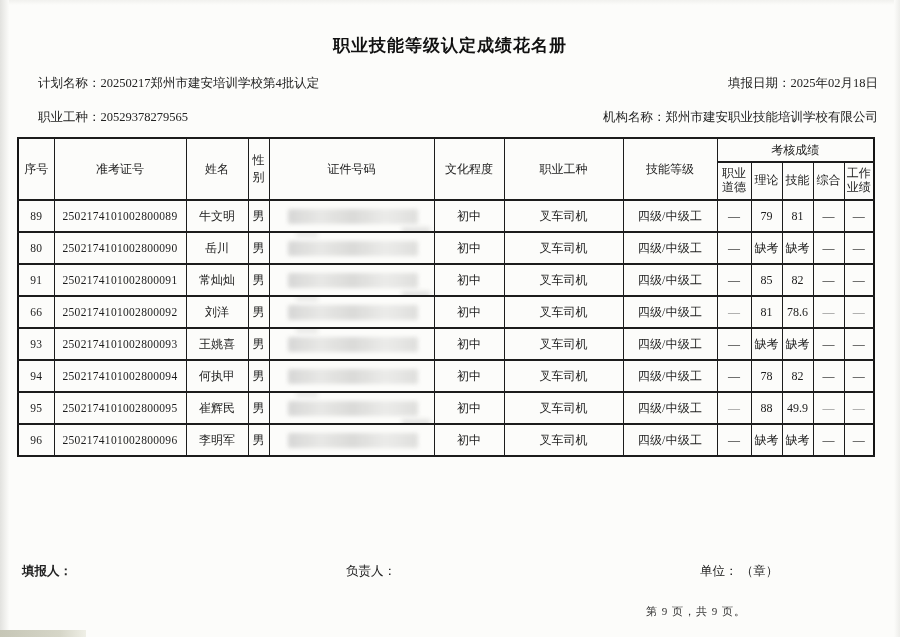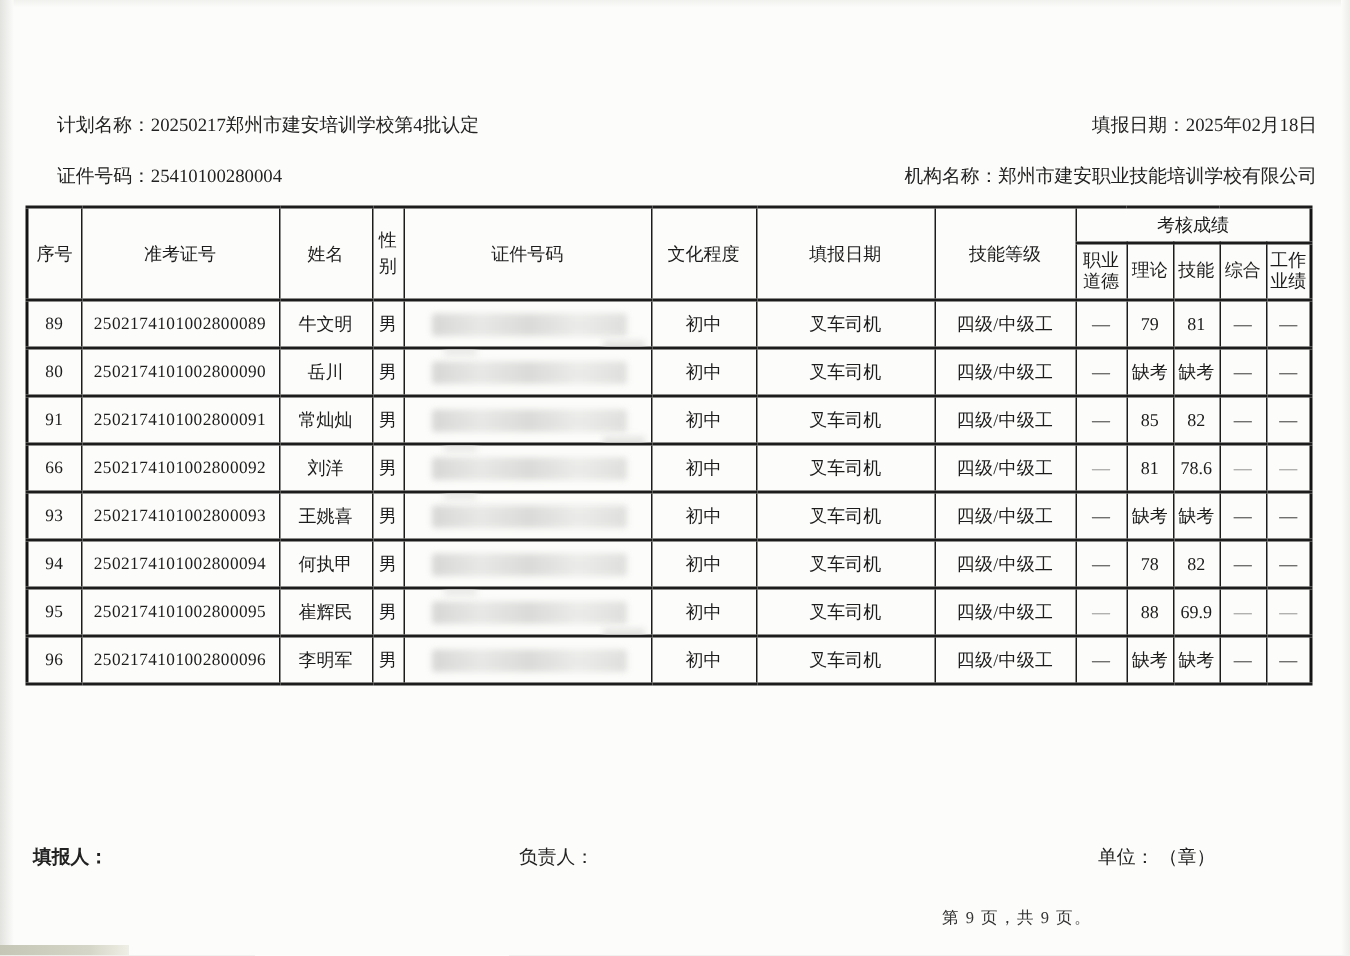--- a/index.html
+++ b/index.html
@@ -51,40 +51,41 @@
     background:linear-gradient(90deg,#d3d3d2,#e6e6e4 25%,#d7d7d5 50%,#eaeae8 75%,#dcdcda);
     filter:blur(2px);opacity:.9;
   }
   .redact-pre{position:absolute;left:26px;top:-7px;width:22px;height:12px;
     background:#ececea;filter:blur(2px);}
   .redact-tail{position:absolute;right:4px;bottom:-7px;width:28px;height:11px;
     background:#e4e4e2;filter:blur(2px);}
   .footer-line{position:absolute;top:563px;left:0;width:100%;font-size:12.5px;color:#222;}
   .footer-filler{position:absolute;left:22px;top:0;font-weight:bold;}
   .footer-manager{position:absolute;left:346px;top:0;}
-  .footer-unit{position:absolute;left:732px;top:0;}
-  .page-note{position:absolute;left:628px;top:604px;font-size:11px;
+  .footer-unit{position:absolute;left:700px;top:0;}
+  .page-note{position:absolute;left:646px;top:604px;font-size:11px;
     letter-spacing:1px;color:#333;}
 </style>
 </head>
 <body>
 
 <div class="page">
   <div class="edge-top"></div>
   <div class="edge-left"></div>
   <div class="edge-right"></div>
 
+  <div class="title">职业技能等级认定成绩花名册</div>
 
   <div class="meta-row meta-row-1">
     <div class="meta-left"><span>计划名称：</span><span>20250217郑州市建安培训学校第4批认定</span></div>
     <div class="meta-right"><span>填报日期：</span><span>2025年02月18日</span></div>
   </div>
 
   <div class="meta-row meta-row-2">
-    <div class="meta-left"><span>证件号码：</span><span>25410100280004</span></div>
+    <div class="meta-left"><span>职业工种：</span><span>20529378279565</span></div>
     <div class="meta-right"><span>机构名称：</span><span>郑州市建安职业技能培训学校有限公司</span></div>
   </div>
 
   <table class="roster">
     <colgroup>
       <col style="width:36px">
         <col style="width:132px">
         <col style="width:62px">
       <col style="width:21px">
         <col style="width:165px">
@@ -98,21 +99,21 @@
       <col style="width:30px">
     </colgroup>
     <thead>
       <tr class="h1">
         <th rowspan="2">序号</th>
         <th rowspan="2">准考证号</th>
         <th rowspan="2">姓名</th>
         <th rowspan="2">性别</th>
         <th rowspan="2">证件号码</th>
         <th rowspan="2">文化程度</th>
-        <th rowspan="2">填报日期</th>
+        <th rowspan="2">职业工种</th>
         <th rowspan="2">技能等级</th>
         <th colspan="5">考核成绩</th>
       </tr>
       <tr class="h2">
         <th>职业道德</th>
         <th>理论</th>
         <th>技能</th>
         <th>综合</th>
         <th>工作业绩</th>
       </tr>
@@ -233,21 +234,21 @@
           <td class="cell-id">
             <div class="redact"></div>
             <div class="redact-pre"></div>
             <div class="redact-tail"></div>
           </td>
           <td class="cell-education">初中</td>
           <td class="cell-trade">叉车司机</td>
           <td class="cell-level">四级/中级工</td>
           <td class="cell-score dim">—</td>
           <td class="cell-score">88</td>
-          <td class="cell-score">69.9</td>
+          <td class="cell-score">49.9</td>
           <td class="cell-score dim">—</td>
           <td class="cell-score dim">—</td>
         </tr>
         <tr>
           <td class="cell-seq">96</td>
           <td class="cell-ticket">2502174101002800096</td>
           <td class="cell-name">李明军</td>
           <td class="cell-gender">男</td>
           <td class="cell-id">
             <div class="redact"></div>

